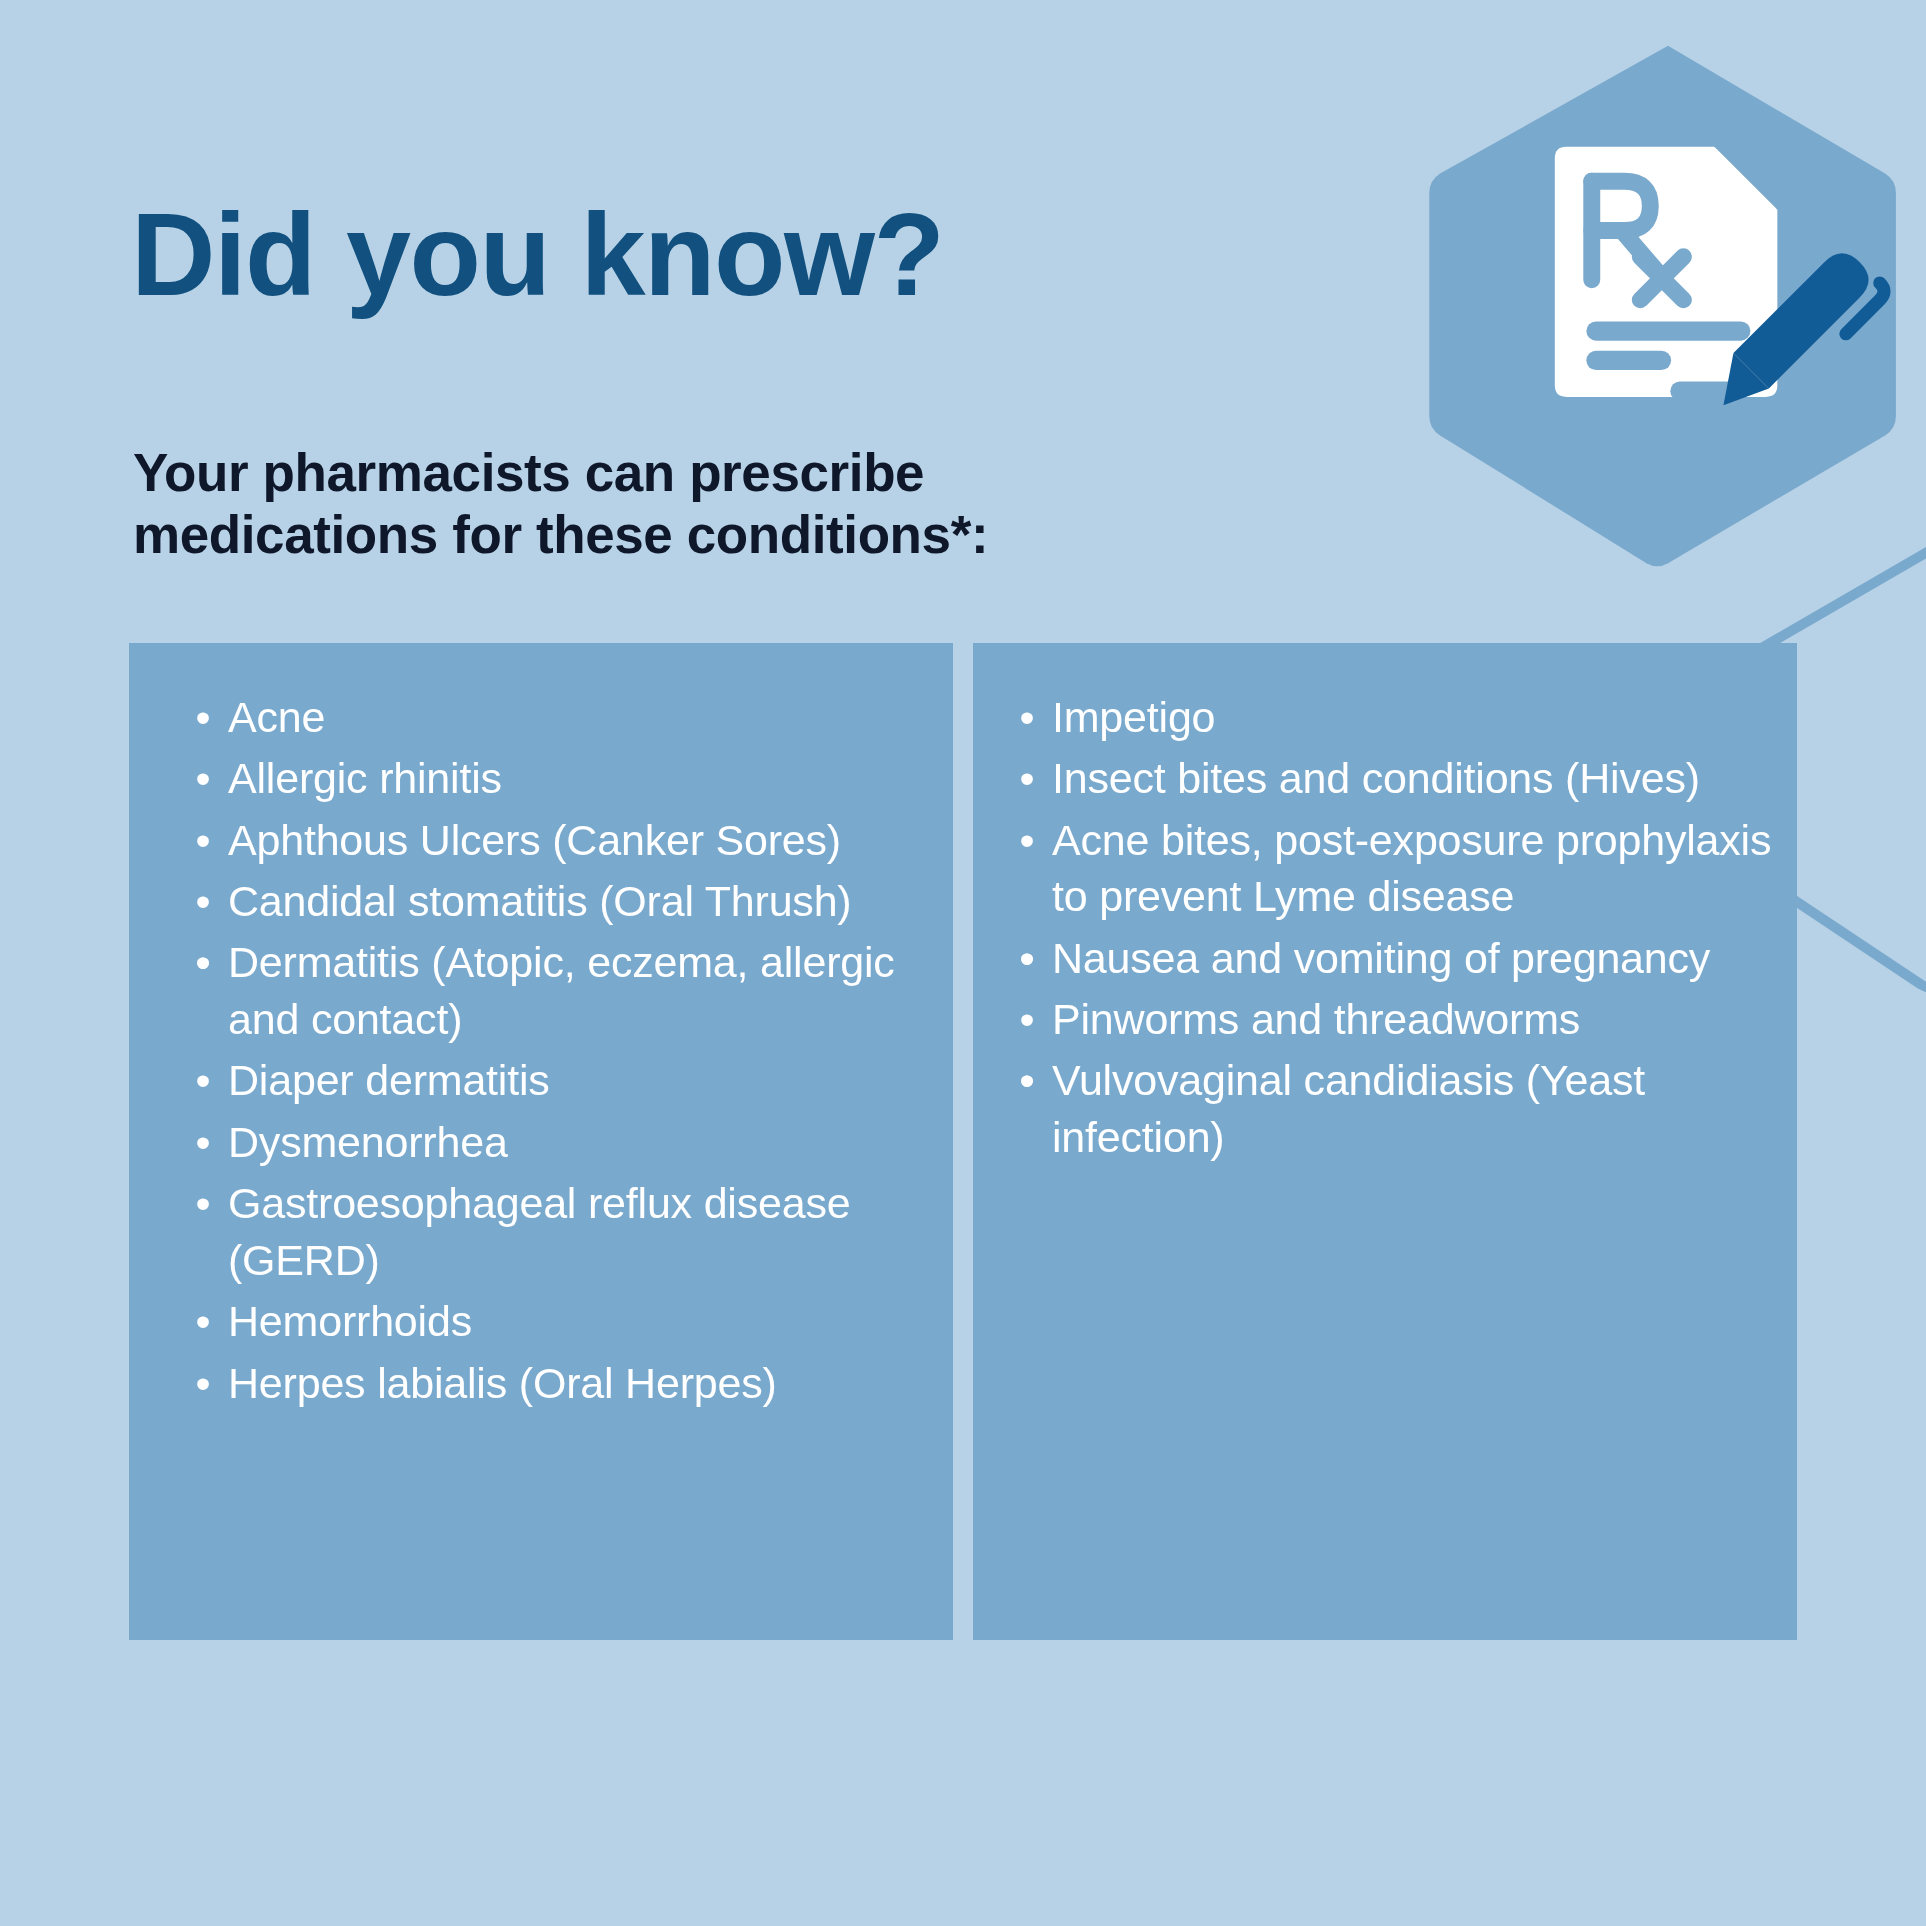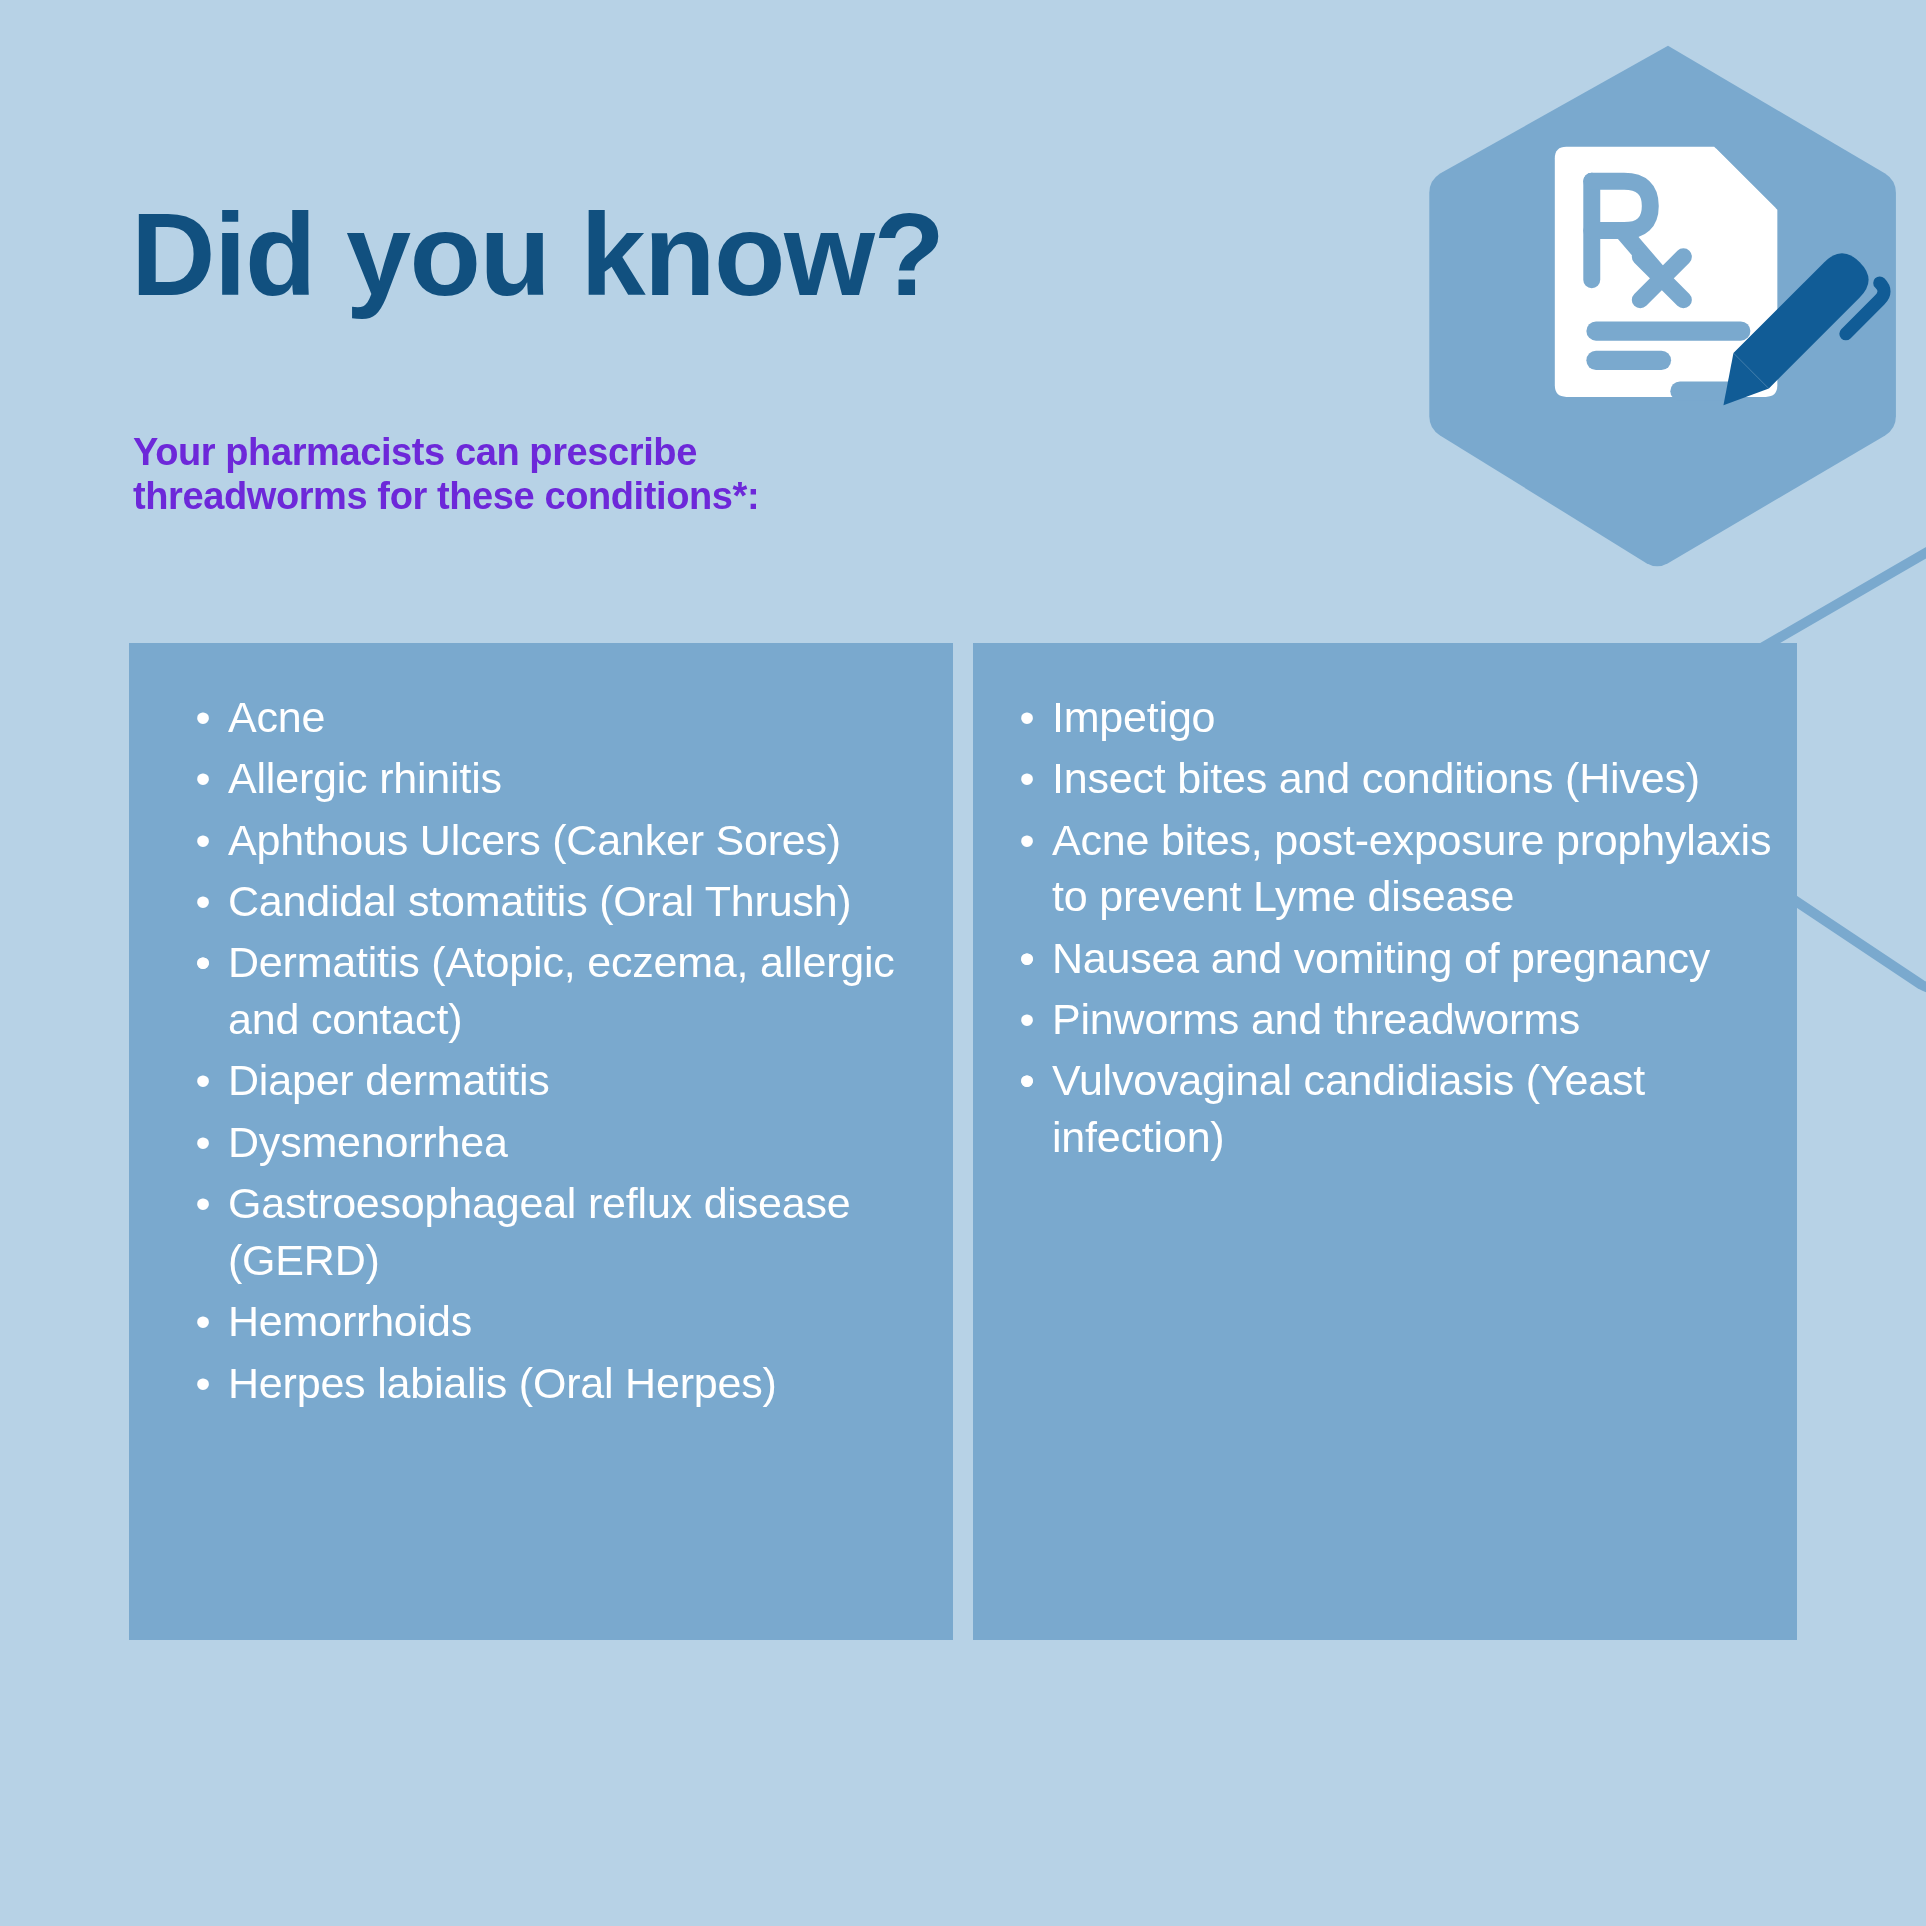--- a/index.html
+++ b/index.html
@@ -52,23 +52,23 @@
     color: #11507f;
     letter-spacing: -1.5px;
     line-height: 1.05;
     white-space: nowrap;
   }
 
   #subhead {
     position: absolute;
     left: 133px;
     top: 398px;
-    font-size: 38px;
+    font-size: 53px;
     font-weight: bold;
-    color: #6d28d9;
+    color: #0f172a;
     line-height: 1.17;
     letter-spacing: -0.4px;
   }
   #subhead .sub-line { display: block; white-space: nowrap; }
 
   
   .card {
     position: absolute;
     background: #7aa9ce;
     top: 643px;
@@ -218,21 +218,21 @@
                Q 12 439 12 421
                L 12 179
                Q 12 161 28 152 Z" fill="none" stroke="#7aa9ce" stroke-width="13" stroke-linejoin="round"></path>
     </svg>
   </div>
 
   <h1 id="headline">Did you know?</h1>
 
   <h2 id="subhead">
     <span class="sub-line">Your pharmacists can prescribe</span>
-    <span class="sub-line">threadworms for these conditions*:</span>
+    <span class="sub-line">medications for these conditions*:</span>
   </h2>
 
   <div class="card" id="card-left">
     <ul class="cond-list" id="list-left">
         <li class="cond-item"><span class="bullet">•</span><span>Acne</span></li>
         <li class="cond-item"><span class="bullet">•</span><span>Allergic rhinitis</span></li>
         <li class="cond-item"><span class="bullet">•</span><span>Aphthous Ulcers (Canker Sores)</span></li>
         <li class="cond-item"><span class="bullet">•</span><span>Candidal stomatitis (Oral Thrush)</span></li>
         <li class="cond-item"><span class="bullet">•</span></li>
         <li class="cond-item"><span class="bullet">•</span><span>Dermatitis (Atopic, eczema, allergic and contact)</span></li>

